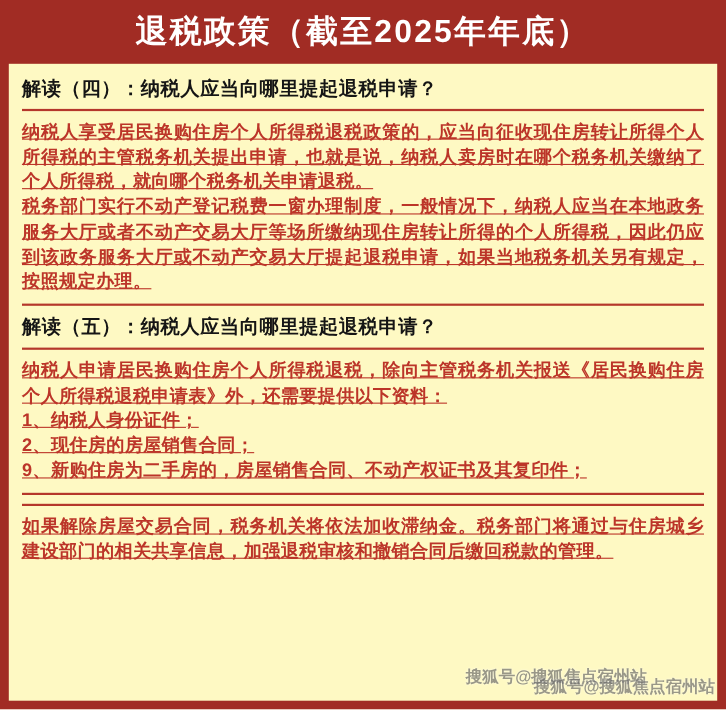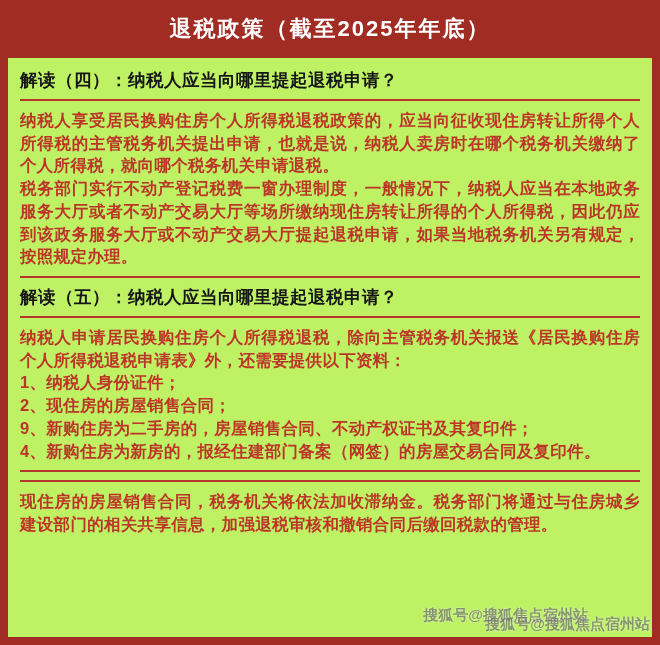--- a/index.html
+++ b/index.html
@@ -17,32 +17,32 @@
     overflow: hidden;
   }
   .title-bar {
     height: 58px;
     display: flex;
     align-items: center;
     justify-content: center;
   }
   .title {
     color: #ffffff;
-    font-size: 22px;
+    font-size: 29px;
     font-weight: 700;
     letter-spacing: 2px;
     text-align: left;
   }
   .content {
     position: absolute;
     left: 8px;
     right: 8px;
     top: 58px;
     bottom: 8px;
-    background: #bef264;
+    background: #fef9c3;
     padding: 8px 12px 6px 12px;
     box-sizing: border-box;
     overflow: hidden;
   }
   .section-header {
     margin: 3px 0 7px 0;
     font-size: 17.5px;
     line-height: 1.3;
     font-weight: 700;
     color: #151515;
@@ -57,20 +57,21 @@
     margin: 8px 0 8px 0;
   }
   .body-para {
     margin: 0;
     font-size: 16.5px;
     line-height: 1.38;
     font-weight: 700;
     color: #bc3529;
     text-align: justify;
     letter-spacing: 0.3px;
+    text-decoration: underline;
   }
   .watermark {
     position: absolute;
     font-size: 15px;
     font-weight: 700;
     color: #6f6f6f;
     opacity: 0.7;
     text-shadow: 0 0 2px #ffffff;
     white-space: nowrap;
     pointer-events: none;
@@ -104,27 +105,26 @@
 
     <div class="divider between"></div>
 
     <div>
       <h2 class="section-header">解读（五）：纳税人应当向哪里提起退税申请？</h2>
       <div class="divider"></div>
       <p class="body-para">纳税人申请居民换购住房个人所得税退税，除向主管税务机关报送《居民换购住房个人所得税退税申请表》外，还需要提供以下资料：</p>
       <p class="body-para">1、纳税人身份证件；</p>
       <p class="body-para">2、现住房的房屋销售合同；</p>
       <p class="body-para">9、新购住房为二手房的，房屋销售合同、不动产权证书及其复印件；</p>
-      <p class="body-para">4、新购住房为新房的，报经住建部门备案（网签）的房屋交易合同及复印件。</p>
     </div>
 
     <div class="divider between"></div>
 
     <div>
       <div class="divider"></div>
-      <p class="body-para">现住房的房屋销售合同，税务机关将依法加收滞纳金。税务部门将通过与住房城乡建设部门的相关共享信息，加强退税审核和撤销合同后缴回税款的管理。</p>
+      <p class="body-para">如果解除房屋交易合同，税务机关将依法加收滞纳金。税务部门将通过与住房城乡建设部门的相关共享信息，加强退税审核和撤销合同后缴回税款的管理。</p>
     </div>
 
     <span class="watermark wm-a">搜狐号@搜狐焦点宿州站</span>
     <span class="watermark wm-b">搜狐号@搜狐焦点宿州站</span>
 
   </div>
 </div>
 
 </body></html>

